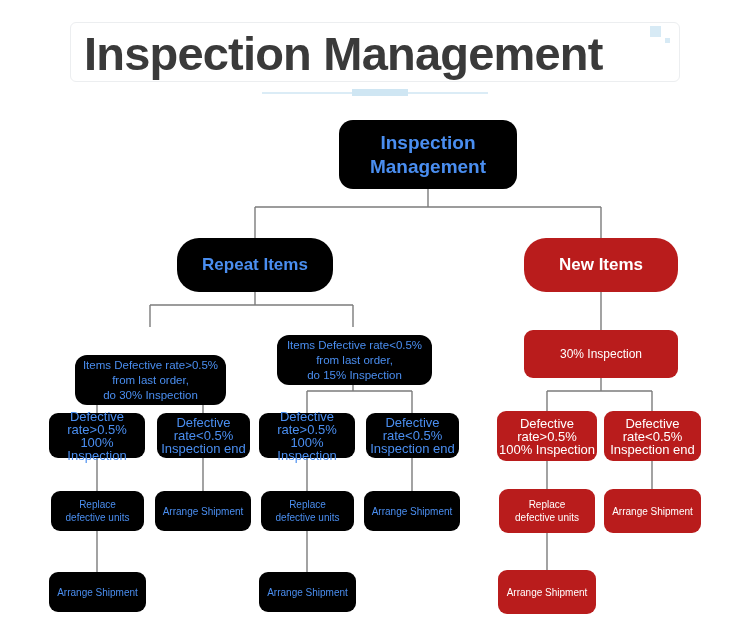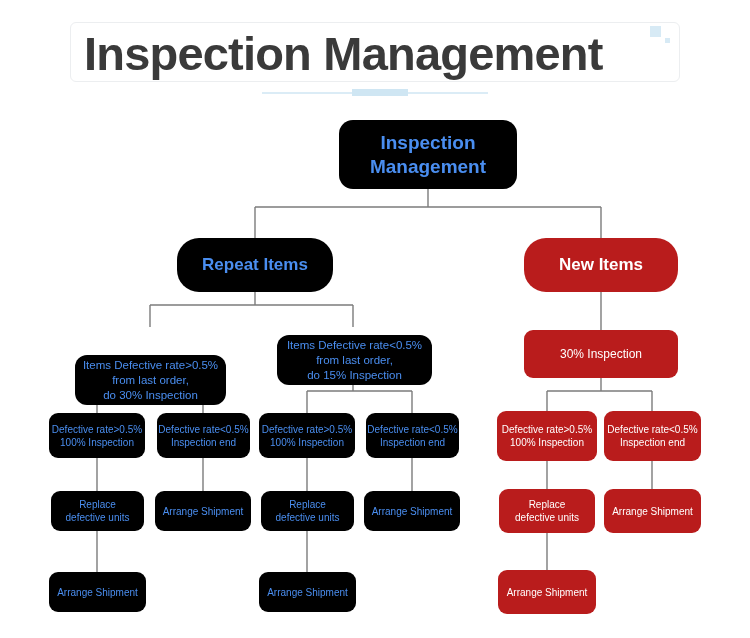--- a/index.html
+++ b/index.html
@@ -104,21 +104,21 @@
     font-size: 17px;
     font-weight: bold;
   }
   .node.cond {
     border-radius: 12px;
     font-size: 11.5px;
     line-height: 15px;
   }
   .node.rule {
     border-radius: 9px;
-    font-size: 10px;
+    font-size: 13px;
     line-height: 13px;
   }
   .node.action {
     border-radius: 9px;
     font-size: 10px;
     line-height: 13px;
   }
   .node.pinkbig {
     border-radius: 9px;
     font-size: 12px;

